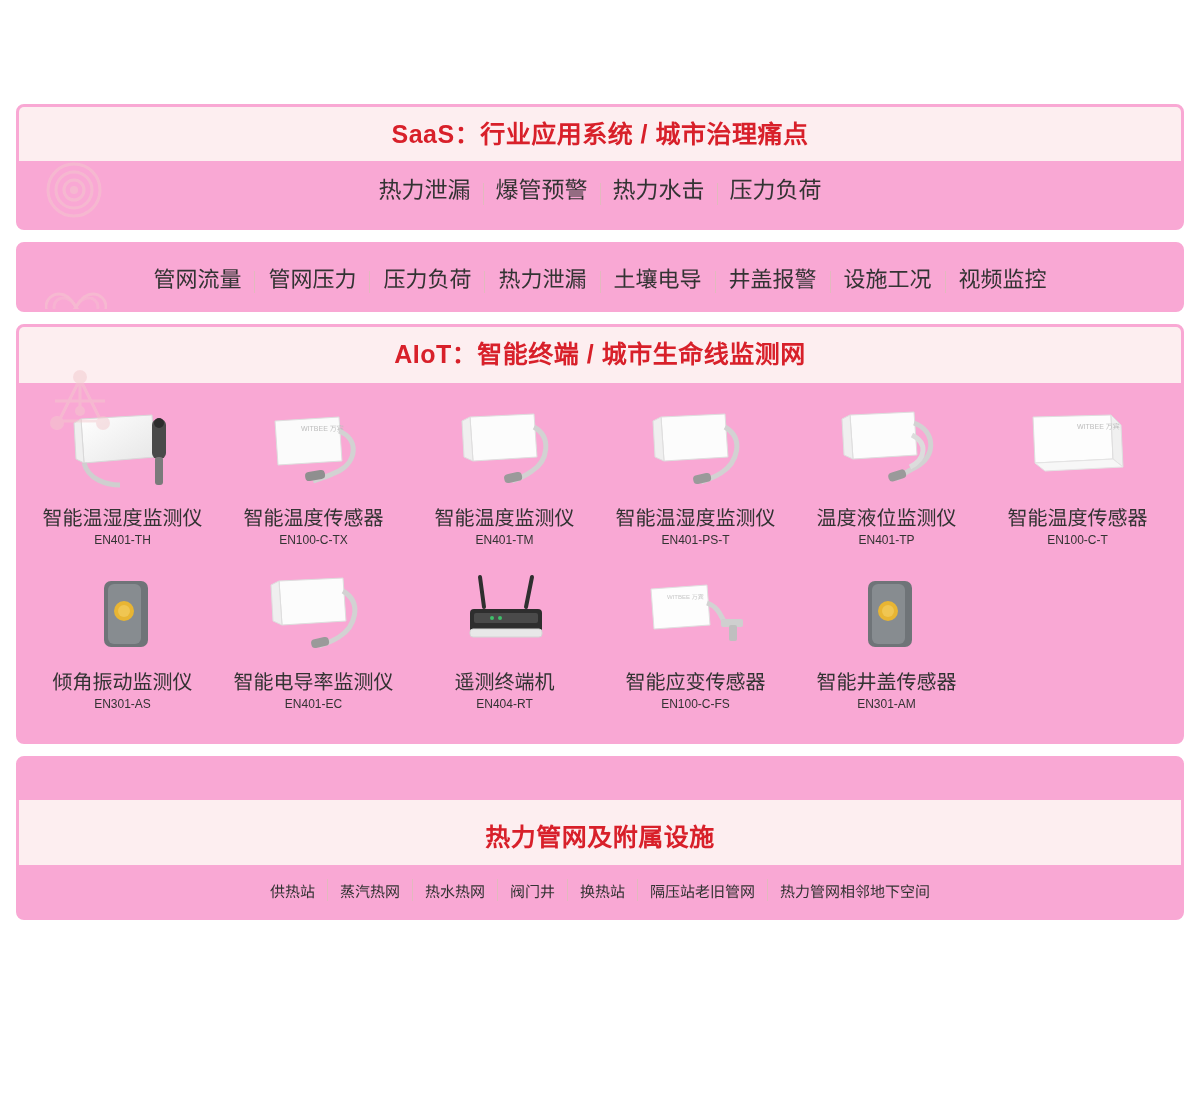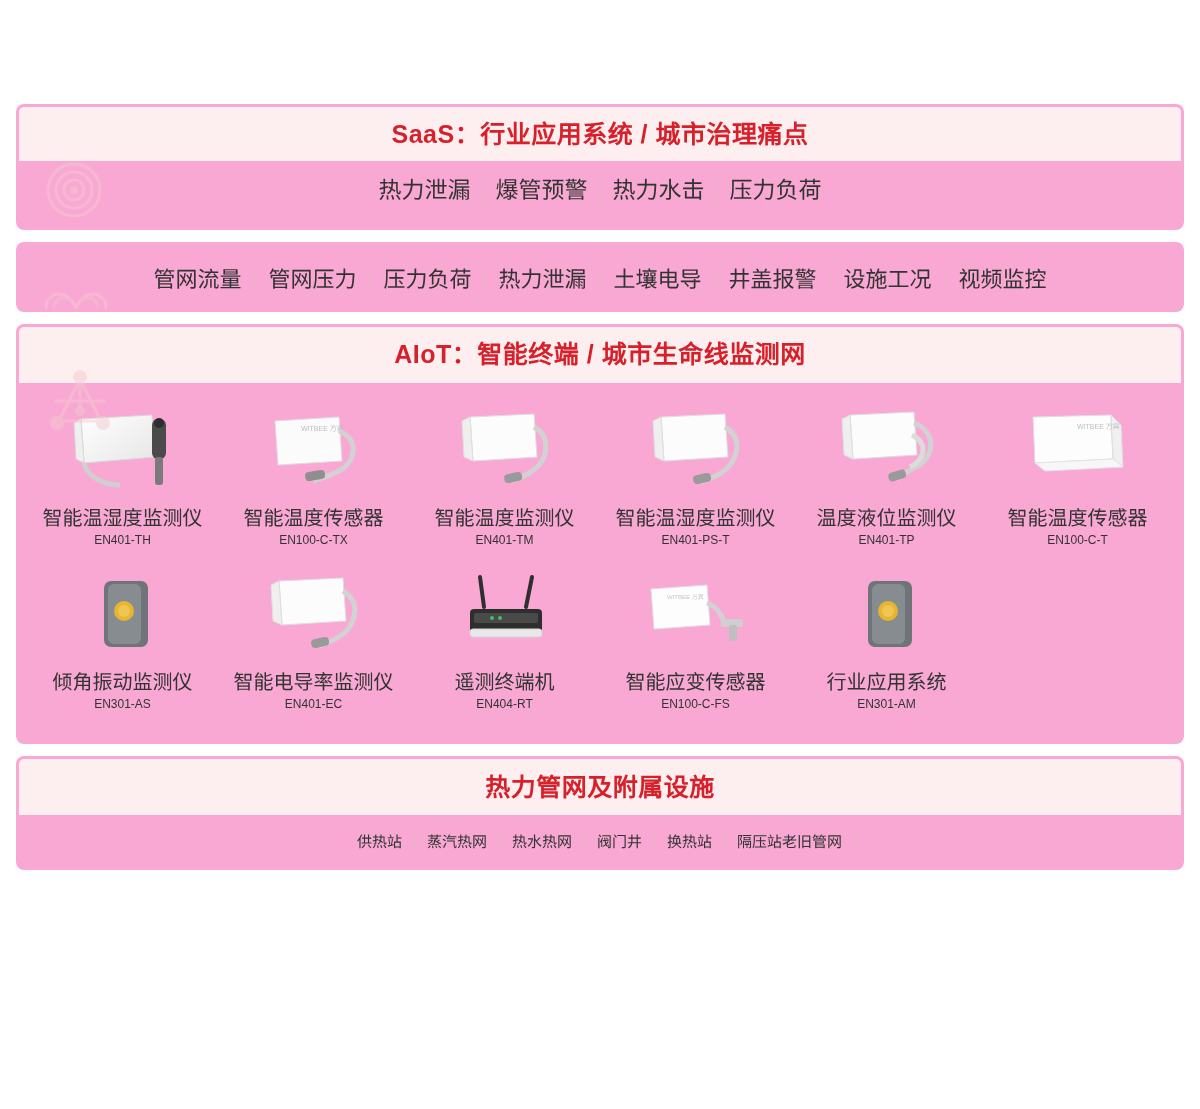--- a/index.html
+++ b/index.html
@@ -124,21 +124,21 @@
     white-space: nowrap;
   }
   .cell-model {
     font-size: 12px;
     color: #333;
     line-height: 1.4;
     white-space: nowrap;
   }
 
   
-  .bottom .panel-head { padding: 15px 10px 14px 10px; }
+  .bottom .panel-head { padding: 24px 10px 14px 10px; margin-top: 41px; }
   .bottom .panel-body { padding: 14px 6px 16px 6px; }
   .bottom .tag { font-size: 15px; padding: 0 12px; }
 
   svg { display: block; }
 </style>
 </head>
 <body>
 
 <div class="page">
 
@@ -369,21 +369,21 @@
 
         <div class="cell">
           <div class="thumb">
             <svg width="150" height="92" viewBox="0 0 150 92">
               <rect x="56" y="12" width="44" height="66" rx="7" fill="#6f7478"></rect>
               <rect x="60" y="15" width="33" height="60" rx="6" fill="#878c90"></rect>
               <circle cx="76" cy="42" r="10" fill="#e8b533"></circle>
               <circle cx="76" cy="42" r="6" fill="#f0c652"></circle>
             </svg>
           </div>
-          <div class="cell-name">行业应用系统</div>
+          <div class="cell-name">智能井盖传感器</div>
           <div class="cell-model">EN301-AM</div>
         </div>
 
       </div>
     </div>
   </section>
 
   <section class="panel bottom">
     <div class="panel-head">
       <div class="panel-title">热力管网及附属设施</div>
@@ -395,17 +395,18 @@
         <span class="tag">蒸汽热网</span>
         <span class="sep"></span>
         <span class="tag">热水热网</span>
         <span class="sep"></span>
         <span class="tag">阀门井</span>
         <span class="sep"></span>
         <span class="tag">换热站</span>
         <span class="sep"></span>
         <span class="tag">隔压站老旧管网</span>
         <span class="sep"></span>
+        <span class="tag">热力管网相邻地下空间</span>
       </div>
     </div>
   </section>
 
 </div>
 
 </body></html>

